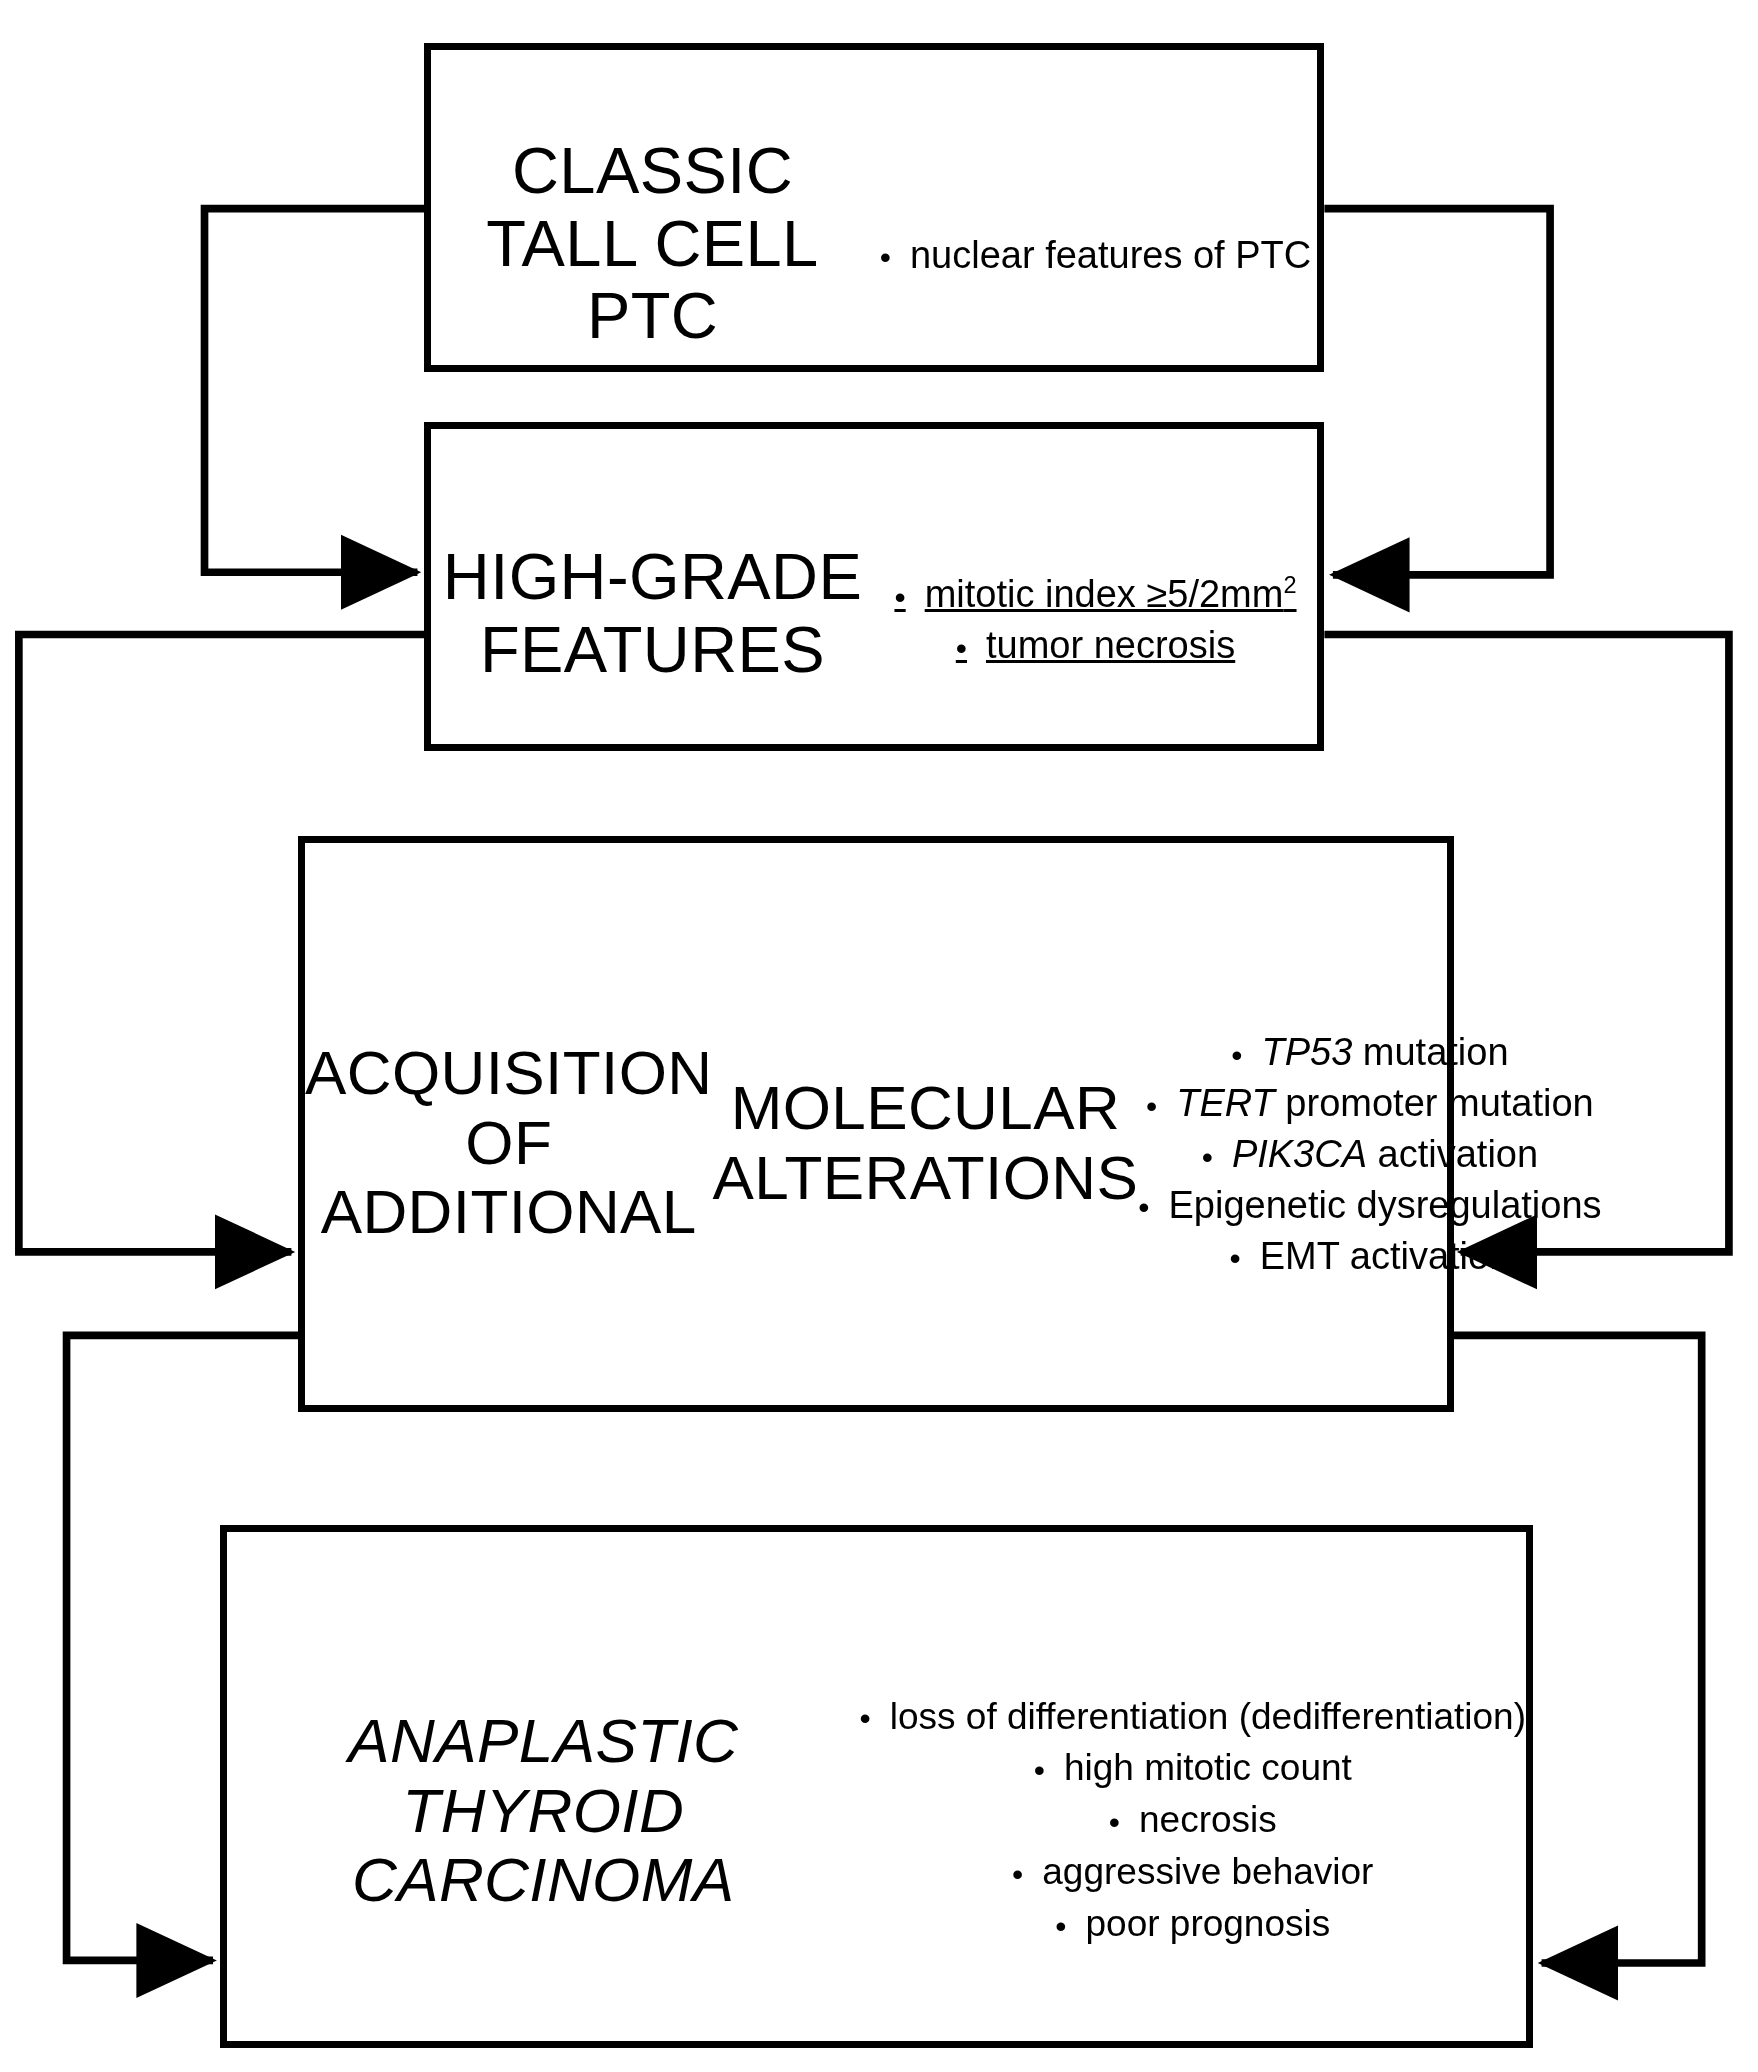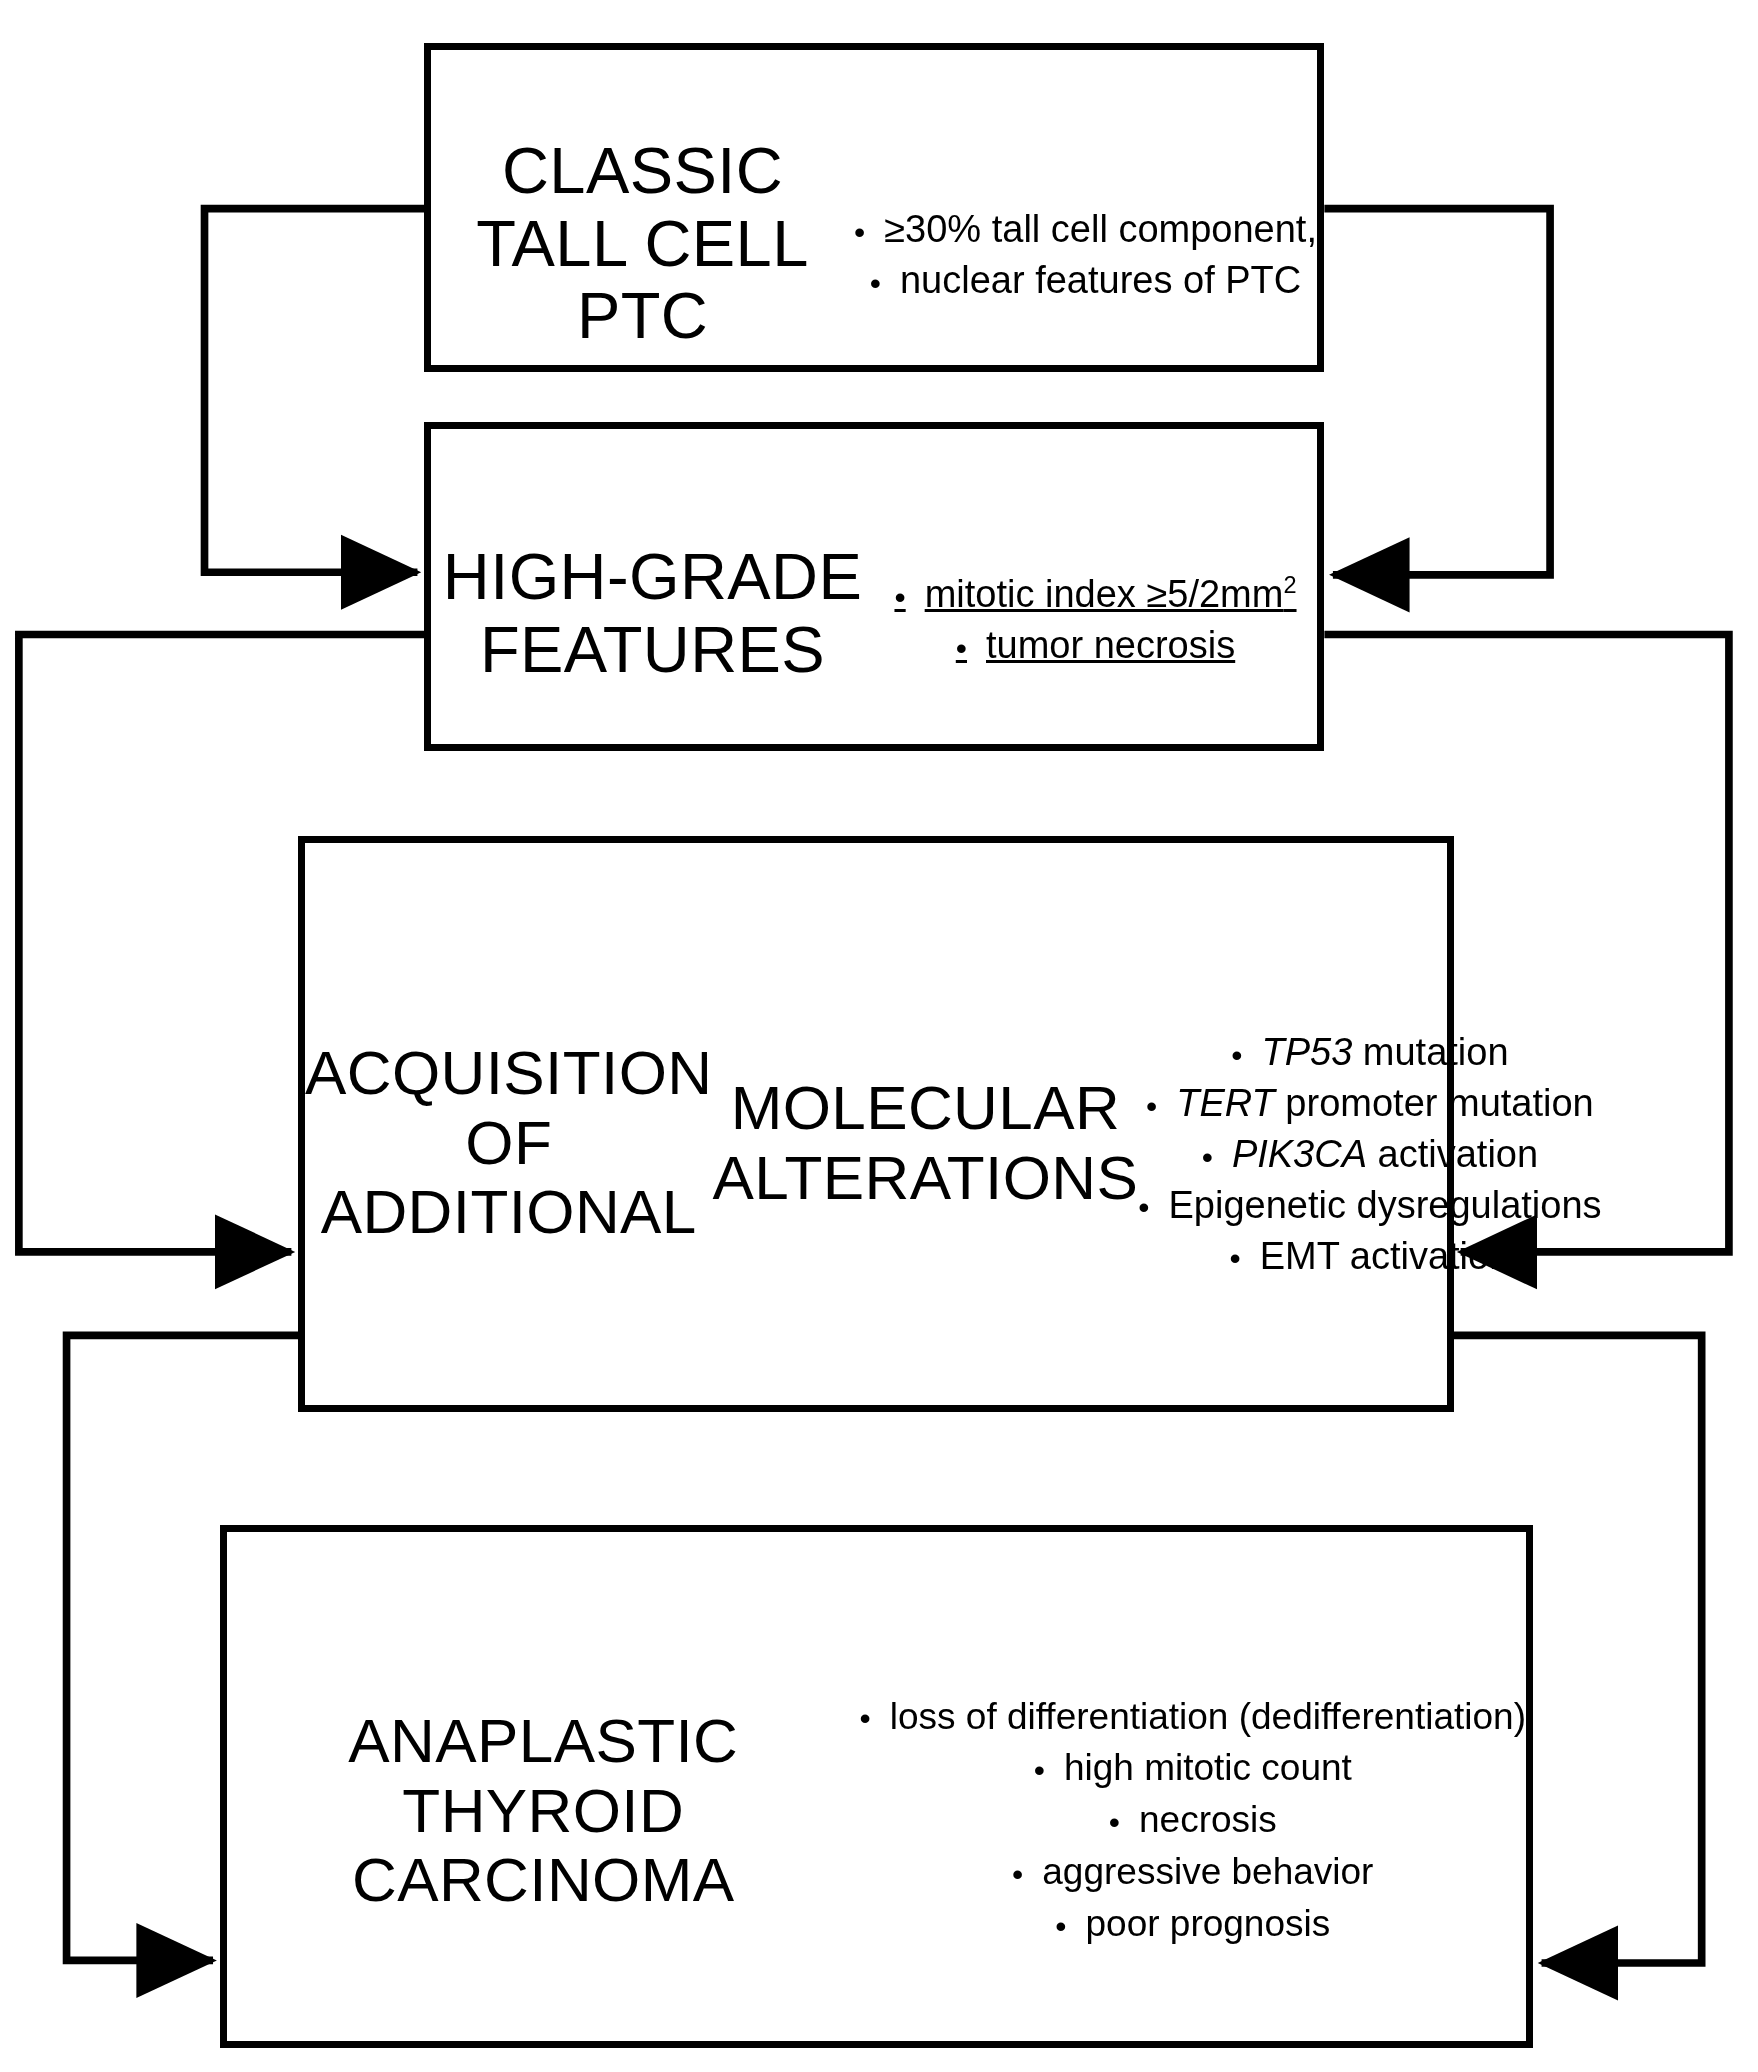--- a/index.html
+++ b/index.html
@@ -88,21 +88,21 @@
     left: 298px; top: 836px; width: 1156px; height: 576px;
     padding-top: 37px;
   }
   #box-molecular-alterations .node-title { font-size: 62px; }
   #box-molecular-alterations .bullet-list { margin-top: 24px; }
 
   #box-anaplastic-thyroid-carcinoma {
     left: 220px; top: 1525px; width: 1313px; height: 523px;
     padding-top: 48px;
   }
-  #box-anaplastic-thyroid-carcinoma .node-title { font-size: 62px; }
+  #box-anaplastic-thyroid-carcinoma .node-title { font-size: 62px; font-style: italic; }
   #box-anaplastic-thyroid-carcinoma .bullet-list { margin-top: 19px; }
   #box-anaplastic-thyroid-carcinoma .bullet-item { font-size: 37px; line-height: 1.40; }
 </style>
 </head>
 <body>
 
 <div id="page">
 
   <svg id="flow-svg" viewBox="0 0 2064 2433">
     <defs>
@@ -127,23 +127,20 @@
       <path d="M 350,1568 L 78,1568 L 78,2302 L 250,2302" marker-end="url(#arrow-right)"></path>
 
       <path d="M 1707,1568 L 1998,1568 L 1998,2305 L 1810,2305" marker-end="url(#arrow-left)"></path>
     </g>
   </svg>
 
   <div class="node-box" id="box-classic-tall-cell-ptc">
     <div class="node-title">CLASSIC TALL CELL PTC</div>
     <ul class="bullet-list">
       <li class="bullet-item">
-        <span class="bullet-dot">•</span><span>≥30% tall cell component,</span>
-      </li>
-      <li class="bullet-item">
         <span class="bullet-dot">•</span><span>nuclear features of PTC</span>
       </li>
     </ul>
   </div>
 
   <div class="node-box" id="box-high-grade-features">
     <div class="node-title">HIGH-GRADE FEATURES</div>
     <ul class="bullet-list">
       <li class="bullet-item">
         <span class="bullet-dot">•</span><span>mitotic index ≥5/2mm</span><span class="sup">2</span>

